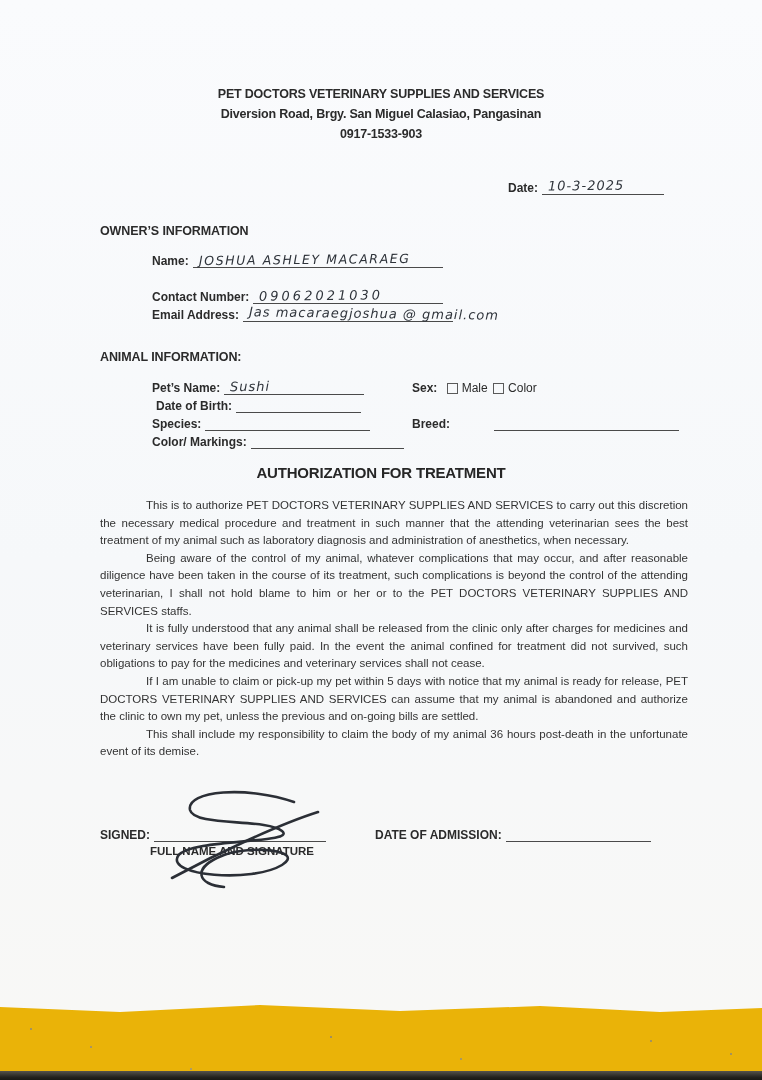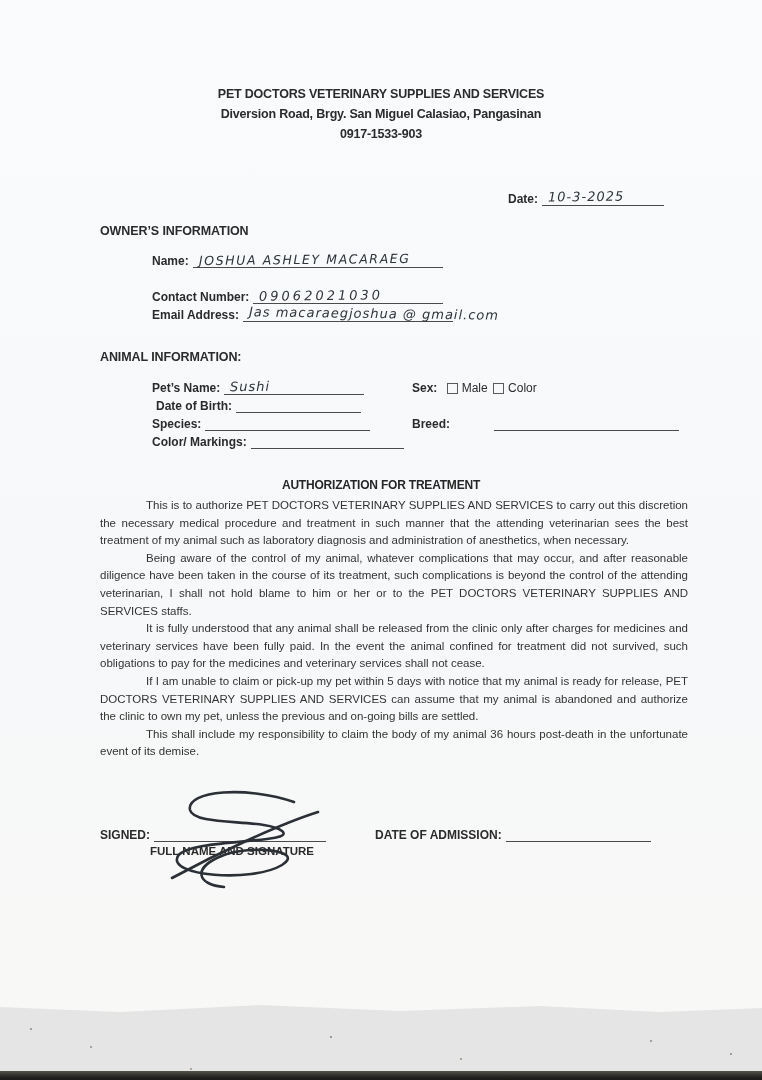--- a/index.html
+++ b/index.html
@@ -1,17 +1,17 @@
 <!DOCTYPE html>
 <html><head>
 <meta charset="utf-8">
 <style>
   html,body{margin:0;padding:0;background:#777;}
   #scan{position:relative;width:762px;height:1080px;margin:0 auto;overflow:hidden;
-        background:#e5e5e5;font-family:"Liberation Sans",sans-serif;color:#2d2d2d;}
+        background:#eab308;font-family:"Liberation Sans",sans-serif;color:#2d2d2d;}
   
   .speck{position:absolute;width:2px;height:2px;background:#8e897c;border-radius:50%;
          box-shadow:60px 18px #938d7f,300px 8px #8a8577,430px 30px #95907f,620px 12px #8d887a,
                     160px 40px #9a9486,520px 44px #908a7c,700px 25px #8c8779,40px 48px #97917f;}
   
   #paper{position:absolute;left:0;top:0;width:762px;height:1018px;
          background:linear-gradient(180deg,#fafbfd 0%,#f6f8fa 55%,#f8f8f6 100%);
          clip-path:polygon(0 0,100% 0,100% 1008px,660px 1012px,540px 1006px,400px 1011px,
                            260px 1005px,120px 1012px,0 1007px);}
   #bottom-strip{position:absolute;left:0;top:1071px;width:762px;height:9px;
@@ -29,21 +29,21 @@
       font-size:13px;letter-spacing:1px;}
   .hw.caps{font-size:12.5px;letter-spacing:1.6px;}
   
   .sect{font-size:12.5px;font-weight:bold;color:#2b2b2b;letter-spacing:-0.1px;}
   
   .cbx{display:inline-block;width:9px;height:9px;border:1.2px solid #5a5a5a;
        margin:0 4px 1px 2px;vertical-align:middle;background:transparent;}
   #sex-group{font-size:12px;color:#2b2b2b;}
   
   #auth-title{left:0;top:464px;width:762px;text-align:center;font-weight:bold;
-              font-size:12px;letter-spacing:-0.2px;color:#262626;margin-top:14px;}
+              font-size:15px;letter-spacing:-0.2px;color:#262626;}
   #paras{left:100px;top:497px;width:588px;font-size:11.5px;line-height:17.6px;
          text-align:justify;color:#333;}
   #paras p{margin:0;text-indent:46px;}
   
   #sig-caption{font-size:11.5px;font-weight:bold;color:#2b2b2b;}
   #signature-svg{pointer-events:none;}
 </style>
 </head>
 <body>
 
@@ -52,21 +52,21 @@
 
   <div id="paper"></div>
   <div id="bottom-strip" class="abs"></div>
 
   <div id="header" class="abs">
     <div>PET DOCTORS VETERINARY SUPPLIES AND SERVICES</div>
     <div>Diversion Road, Brgy. San Miguel Calasiao, Pangasinan</div>
     <div>0917-1533-903</div>
   </div>
 
-  <div class="abs frow" style="left:508px;top:190px;">
+  <div class="abs frow" style="left:508px;top:179px;">
     <span class="lbl">Date:</span>
     <span class="uline" style="width:122px;">
       <span class="hw" style="bottom:1px;">10-3-2025</span>
     </span>
   </div>
 
   <div class="abs sect" style="left:100px;top:224px;">OWNER’S INFORMATION</div>
 
   <div class="abs frow" style="left:152px;top:252px;justify-content:center;">
     <span class="lbl">Name:</span>

